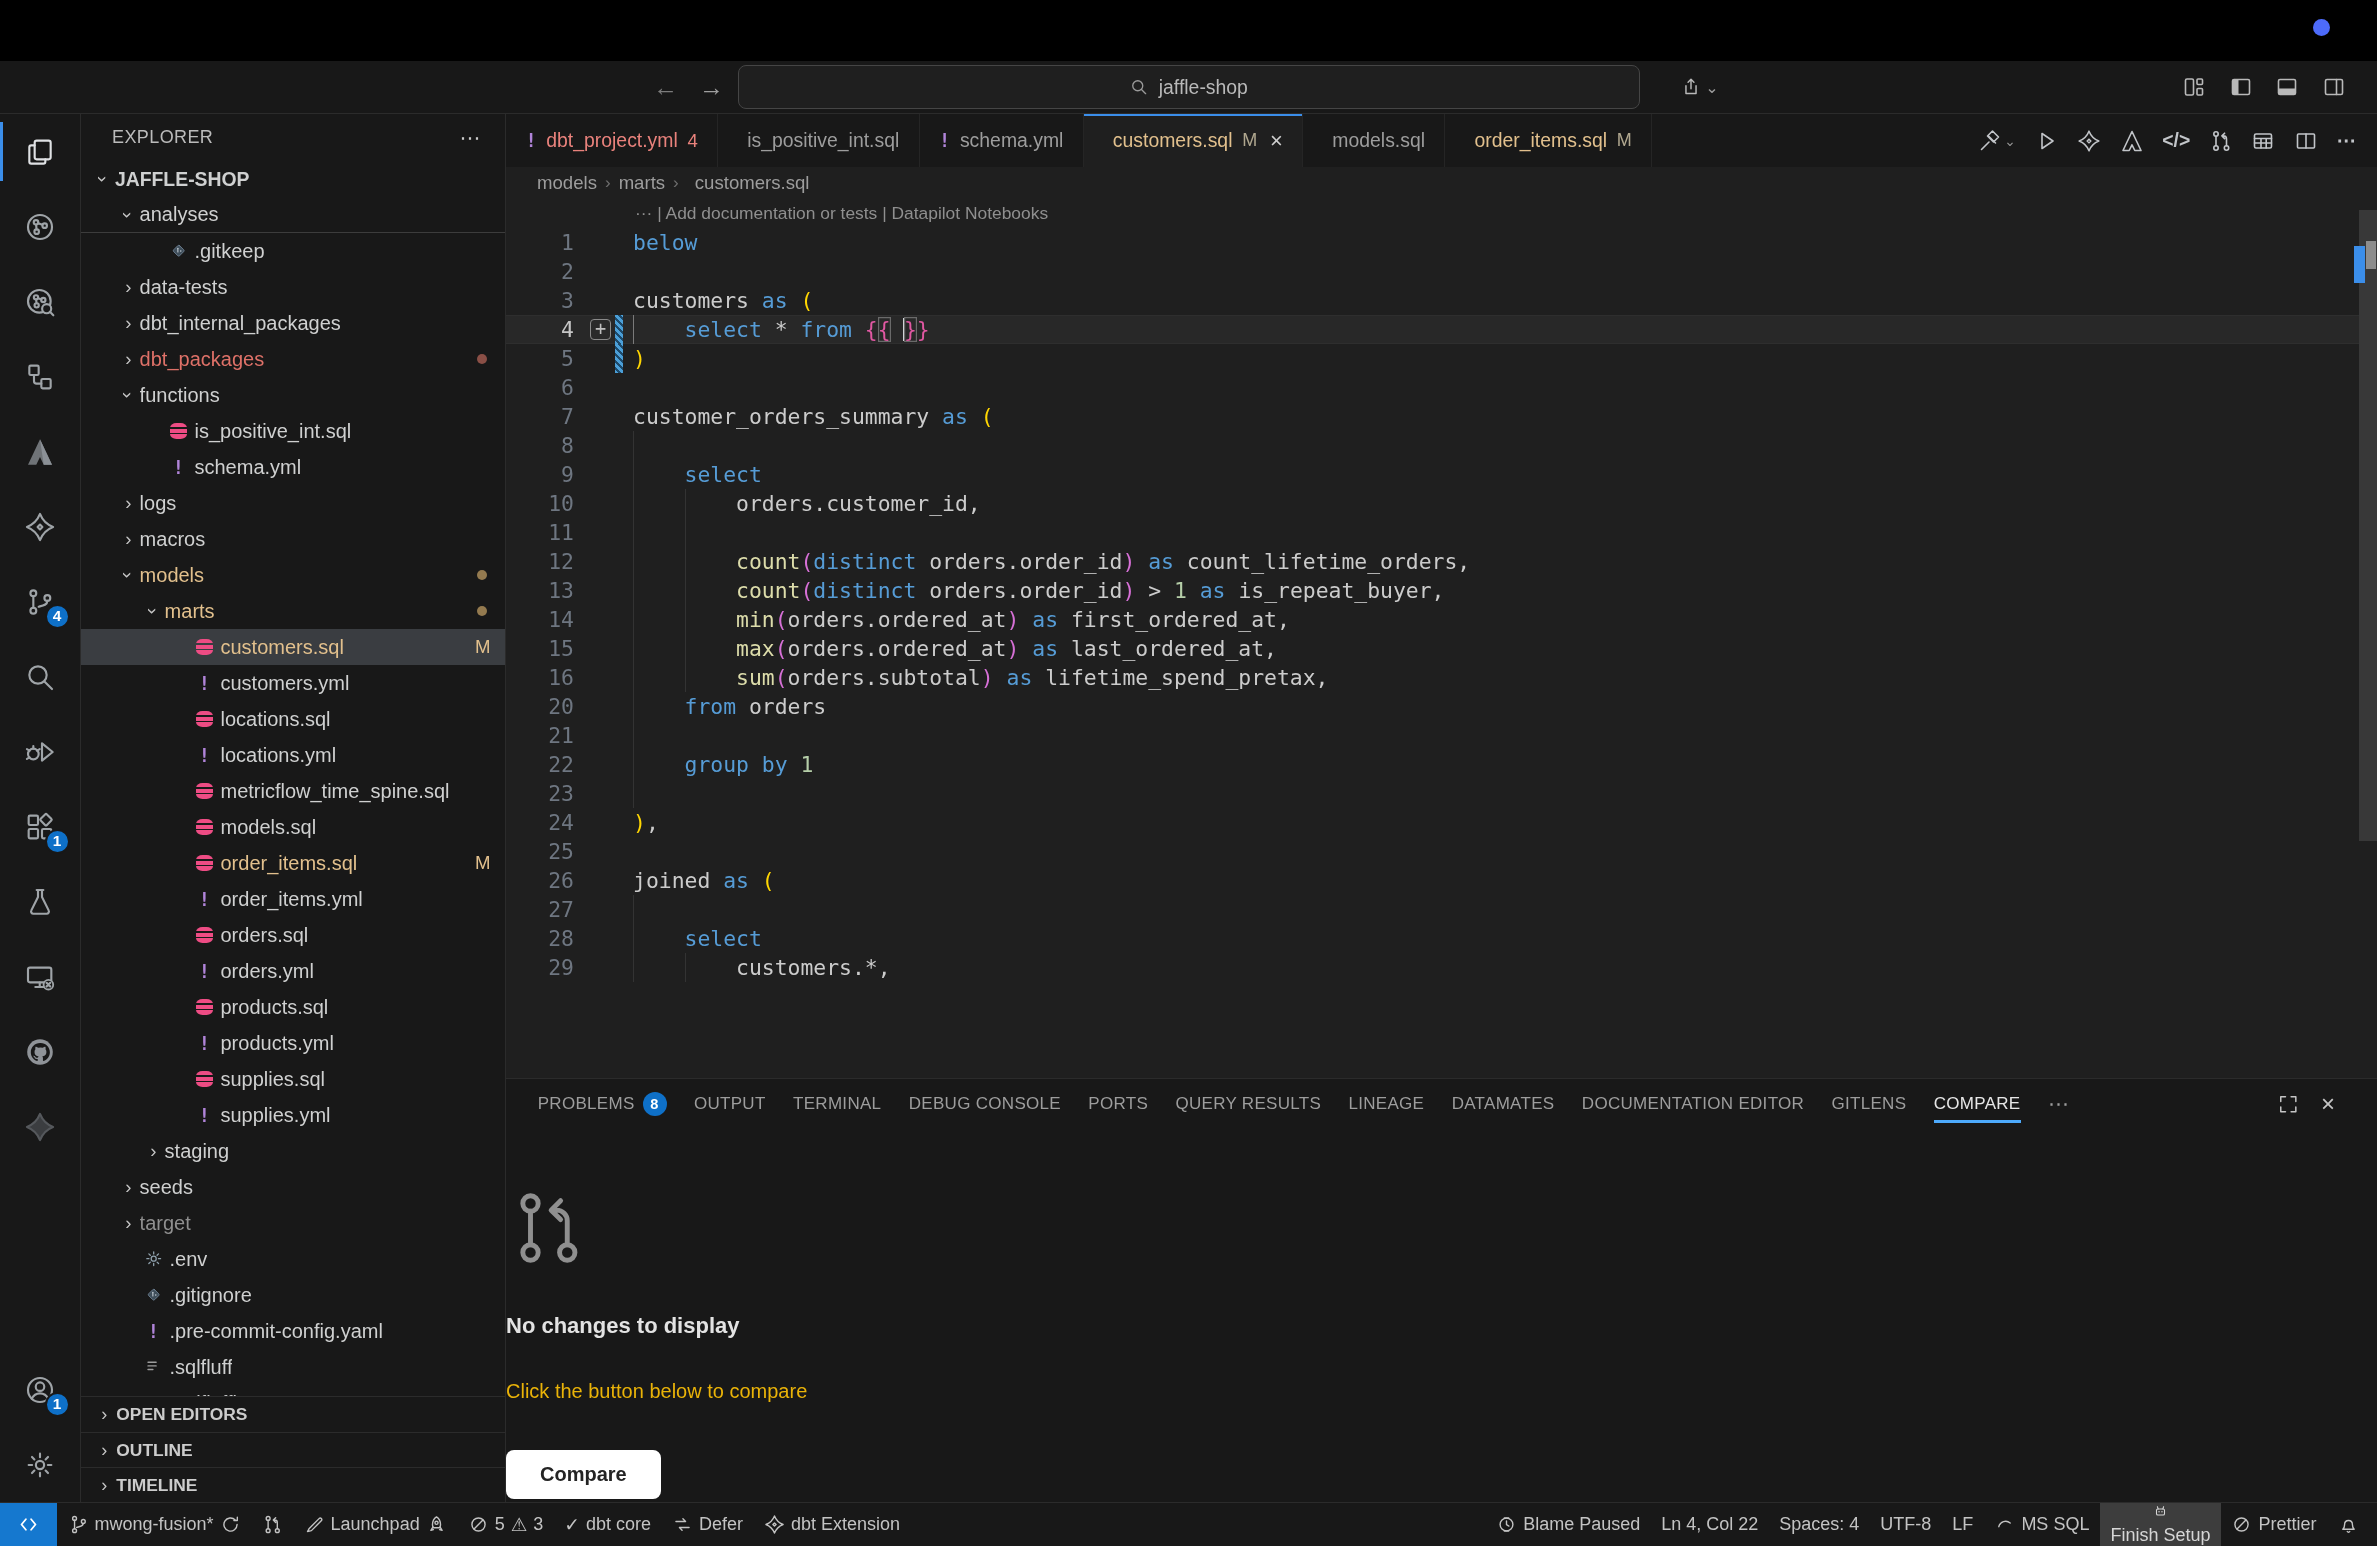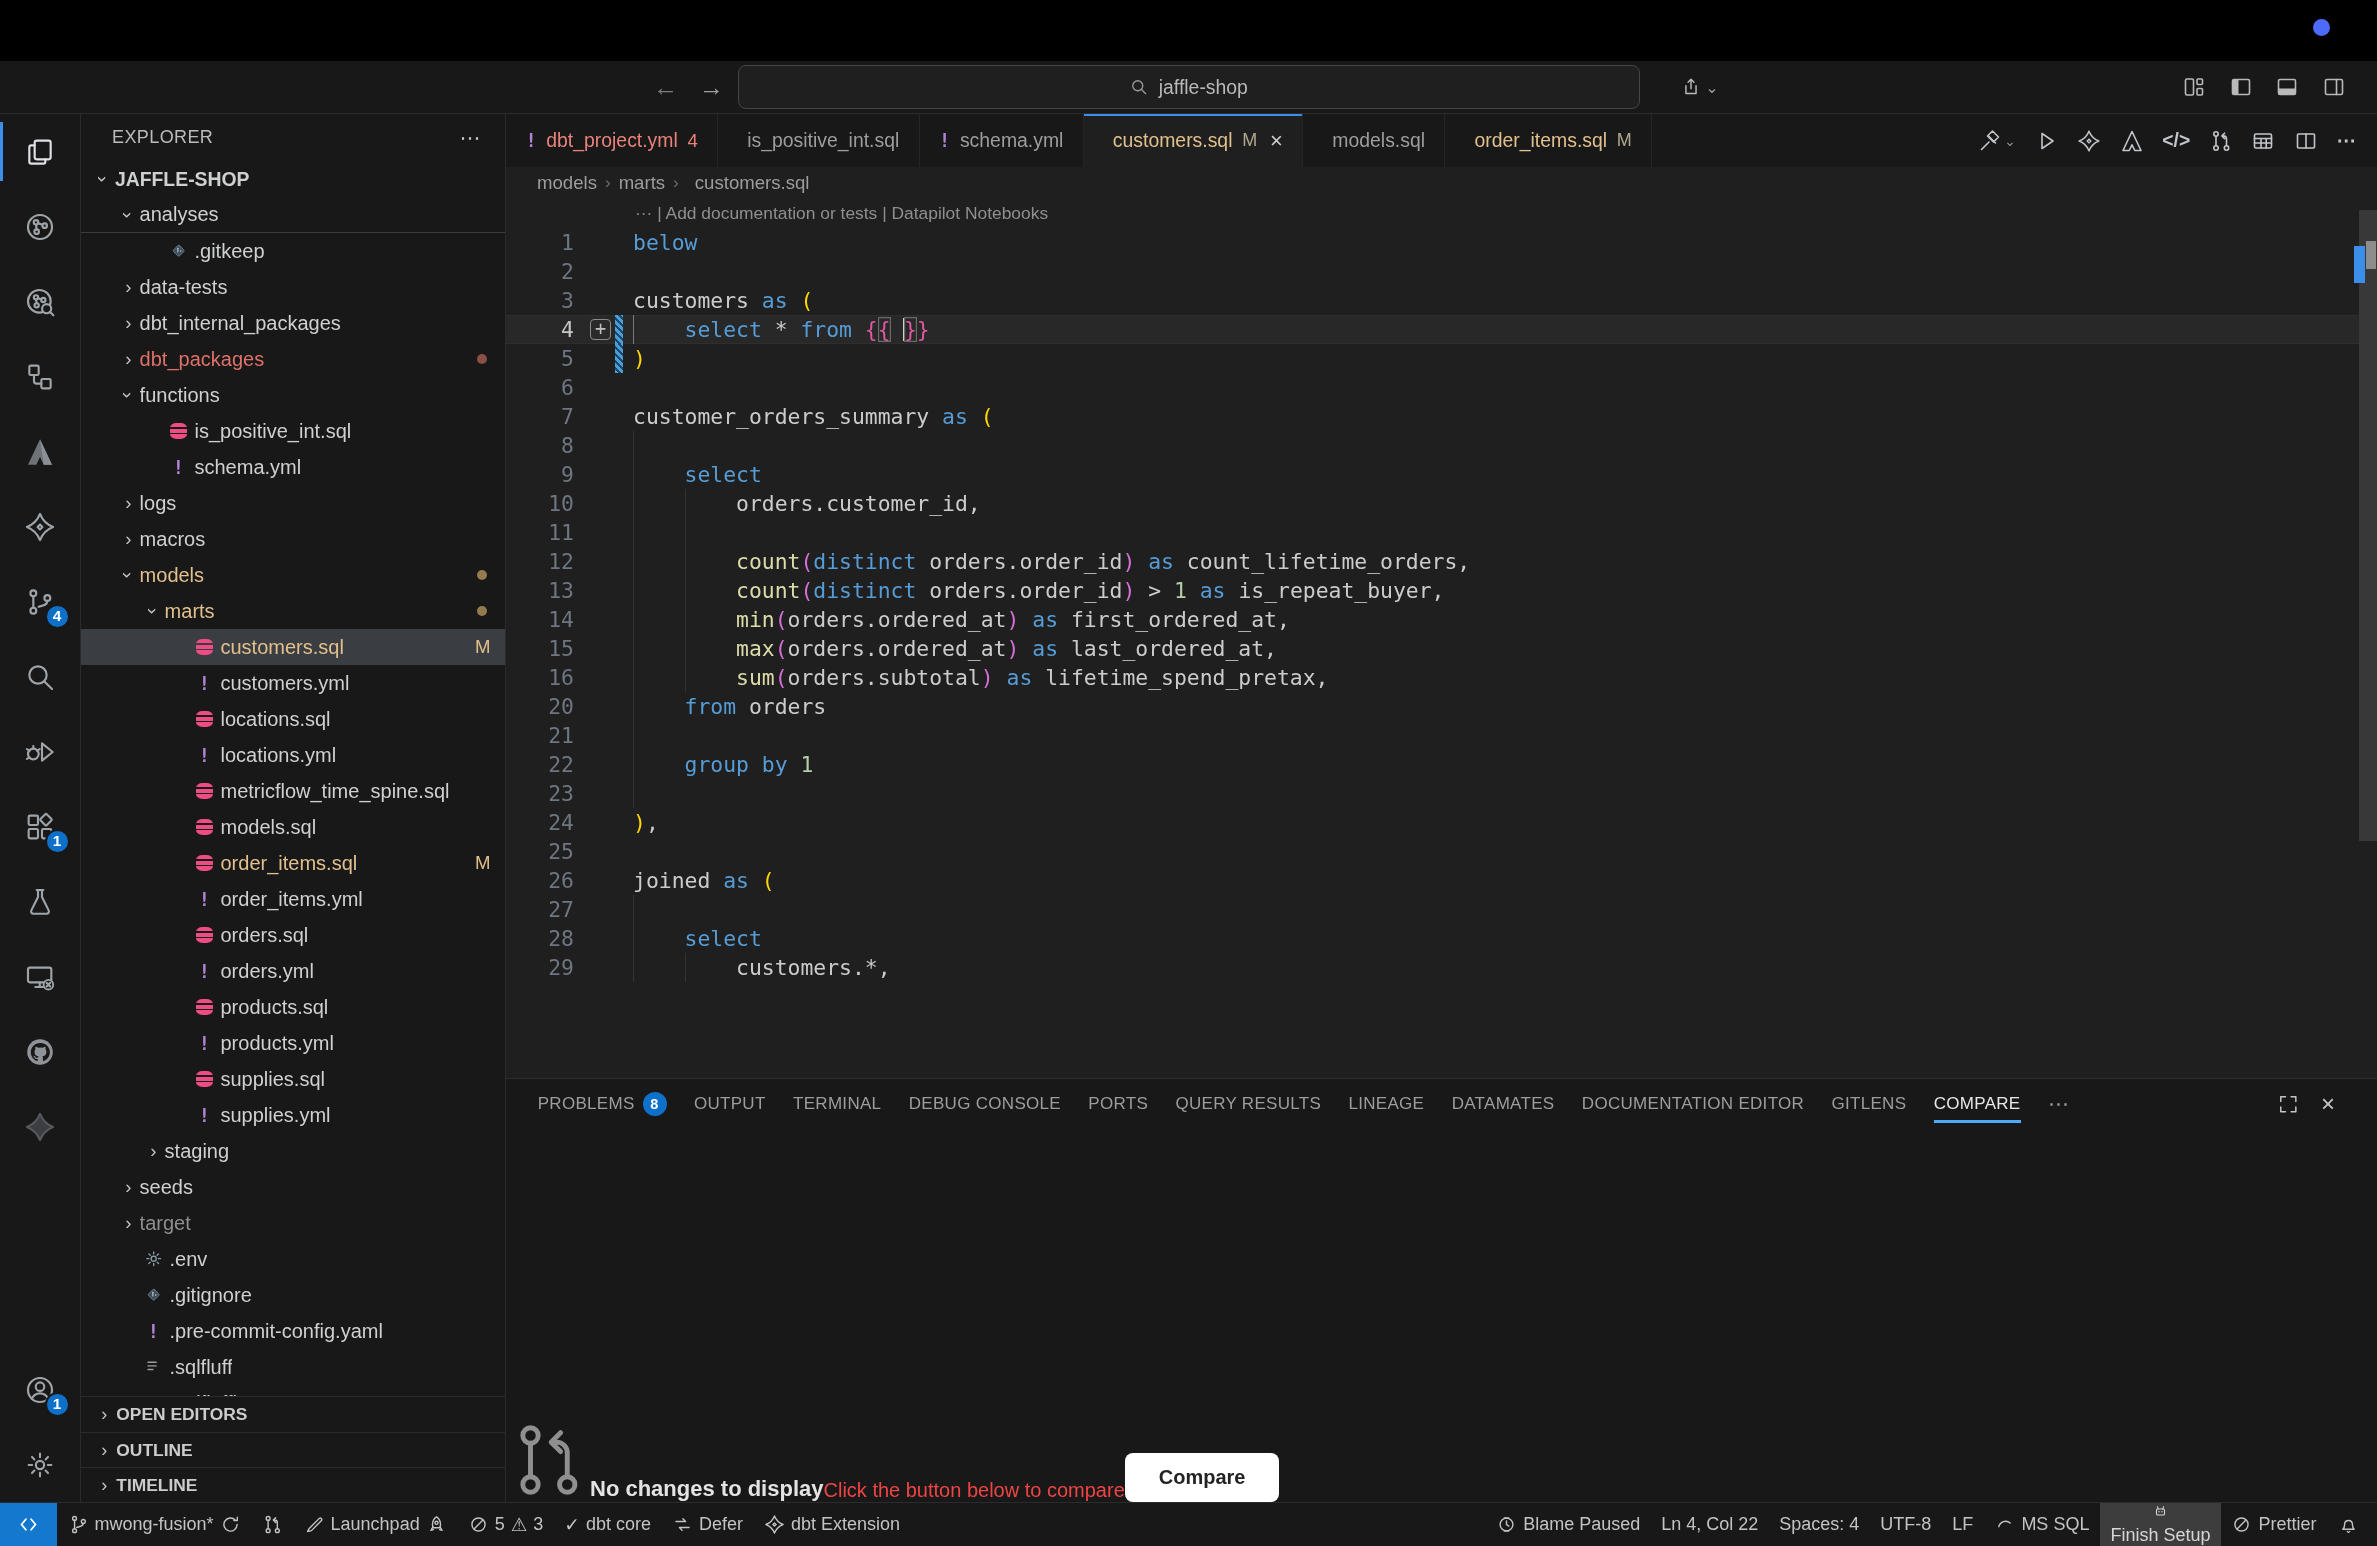--- a/index.html
+++ b/index.html
@@ -106,23 +106,23 @@
   
   .panel { height:424px; background:#181818; border-top:0.8px solid #2b2b2b; display:flex; flex-direction:column; }
   .panel-tabs { height:50px; display:flex; align-items:center; padding:0 18px; }
   .ptab { margin:0 13.7px; height:100%; display:flex; align-items:center; gap:8px; font-size:17px; letter-spacing:0.3px; color:#9d9d9d; position:relative; white-space:nowrap; }
   .ptab.active { color:#e7e7e7; }
   .ptab.active::after { content:''; position:absolute; left:0; right:0; bottom:6.5px; height:2.4px; background:#4daafc; }
   .pbadge { min-width:24px; height:24px; border-radius:13px; background:#0e70c8; color:#fff; font-size:14.6px; font-weight:700; display:flex; align-items:center; justify-content:center; padding:0 4px; }
   .ptab-more { margin:0 13.7px; color:#9d9d9d; font-size:21px; }
   .panel-actions { margin-left:auto; display:flex; gap:21px; align-items:center; color:#c5c5c5; padding-right:24px; }
   .panel-close { font-size:24px; }
-  .panel-body { flex:1; display:flex; flex-direction:row; align-items:flex-end; padding-top:57px; }
+  .panel-body { flex:1; display:flex; flex-direction:column; align-items:flex-start; padding-top:57px;gap:19px; }
   .pb-title { margin-top:24px; font-size:22px; font-weight:700; color:#e3e3e3; }
-  .pb-sub { margin-top:22px; font-size:20px; color:#ef4444; }
+  .pb-sub { margin-top:22px; font-size:20px; color:#eab308; }
   .pb-btn { margin-top:27.5px; background:#ffffff; color:#242424; font-size:20px; font-weight:600; border:none; border-radius:8px; padding:13px 34px; font-family:"Liberation Sans", sans-serif; }
 
   
   .statusbar { height:44px; background:#181818; border-top:0.8px solid #2b2b2b; display:flex; align-items:stretch; font-size:18px; color:#c3c3c3; }
   .st-item { display:flex; align-items:center; gap:6px; padding:0 10.5px; white-space:nowrap; }
   .st-item.accent { background:#1578cf; color:#fff; padding:0 18px; font-weight:700; font-family:"DejaVu Sans Mono", monospace; font-size:19.4px; }
   .st-item.highlight { background:#3d3d3d; color:#d6d6d6;flex-direction:column; }
   .st-group-right { margin-left:auto; display:flex; align-items:stretch; padding-right:8px; }
   .ticon { font-size:18.6px; }
   svg { display:block; }

